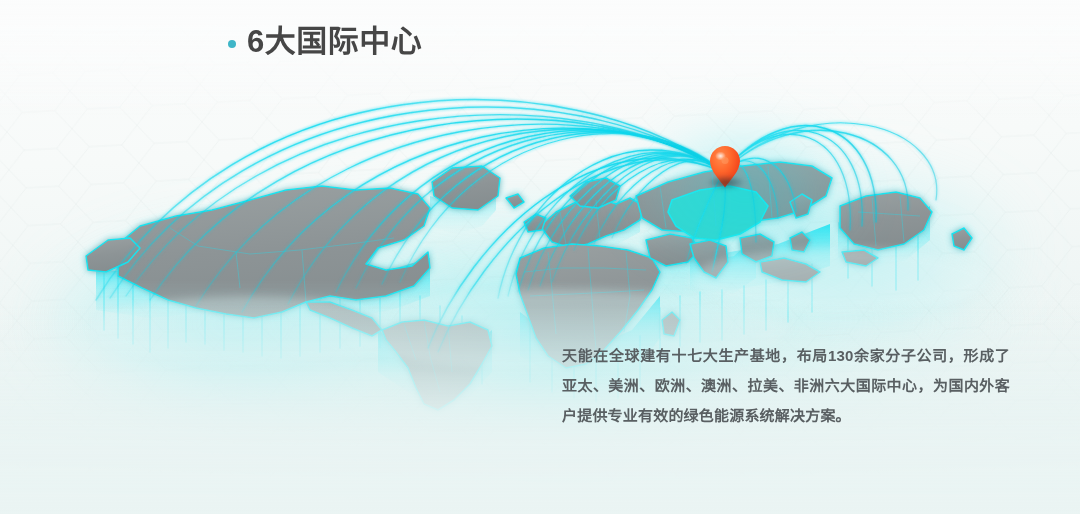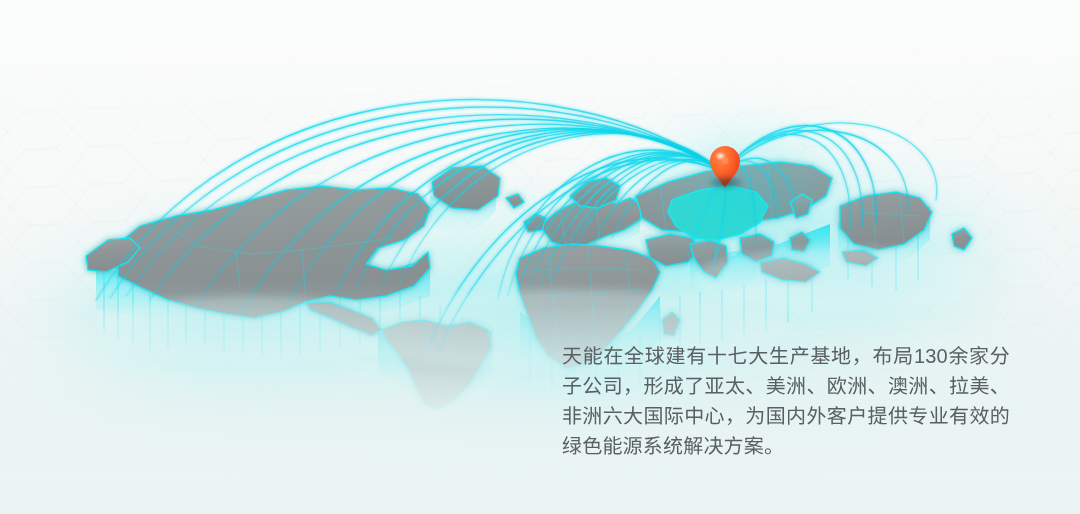--- a/index.html
+++ b/index.html
@@ -105,26 +105,27 @@
     letter-spacing: .5px;
     line-height: 44px;
   }
 
   
   .description {
     position: absolute;
     left: 562px;
     top: 341px;
     width: 448px;
-    font-size: 20px;
+    font-size: 15px;
     line-height: 30px;
     color: #595f62;
     letter-spacing: .2px;
     text-align: justify;
     text-justify: inter-ideograph;
+    font-weight: bold;
   }
   .description p { margin: 0; }
 
   
   .pin-wrap {
     position: absolute;
     left: 708px;
     top: 144px;
     width: 34px;
     height: 46px;
@@ -438,19 +439,23 @@
         </radialGradient>
       </defs>
       <path d="M17,2 C 25.3,2 32,8.7 32,17 C 32,27.5 21.5,36.5 17,43.5
                C 12.5,36.5 2,27.5 2,17 C 2,8.7 8.7,2 17,2 Z" fill="url(#pinGrad)"></path>
       <ellipse cx="12.5" cy="12" rx="5.5" ry="4.5" fill="url(#pinHi)"></ellipse>
       <circle cx="17" cy="16.5" r="3.6" fill="#ff9a63" opacity="0.55"></circle>
     </svg>
   </div>
 
   <div class="headings">
+    <div class="heading heading-a">
+      <span class="bullet"></span>
+      <span class="heading-text">6大国际中心</span>
+    </div>
   </div>
 
   <div class="description">
     <p>天能在全球建有十七大生产基地，布局130余家分子公司，形成了亚太、美洲、欧洲、澳洲、拉美、非洲六大国际中心，为国内外客户提供专业有效的绿色能源系统解决方案。</p>
   </div>
 
 </div>
 
 </body></html>

